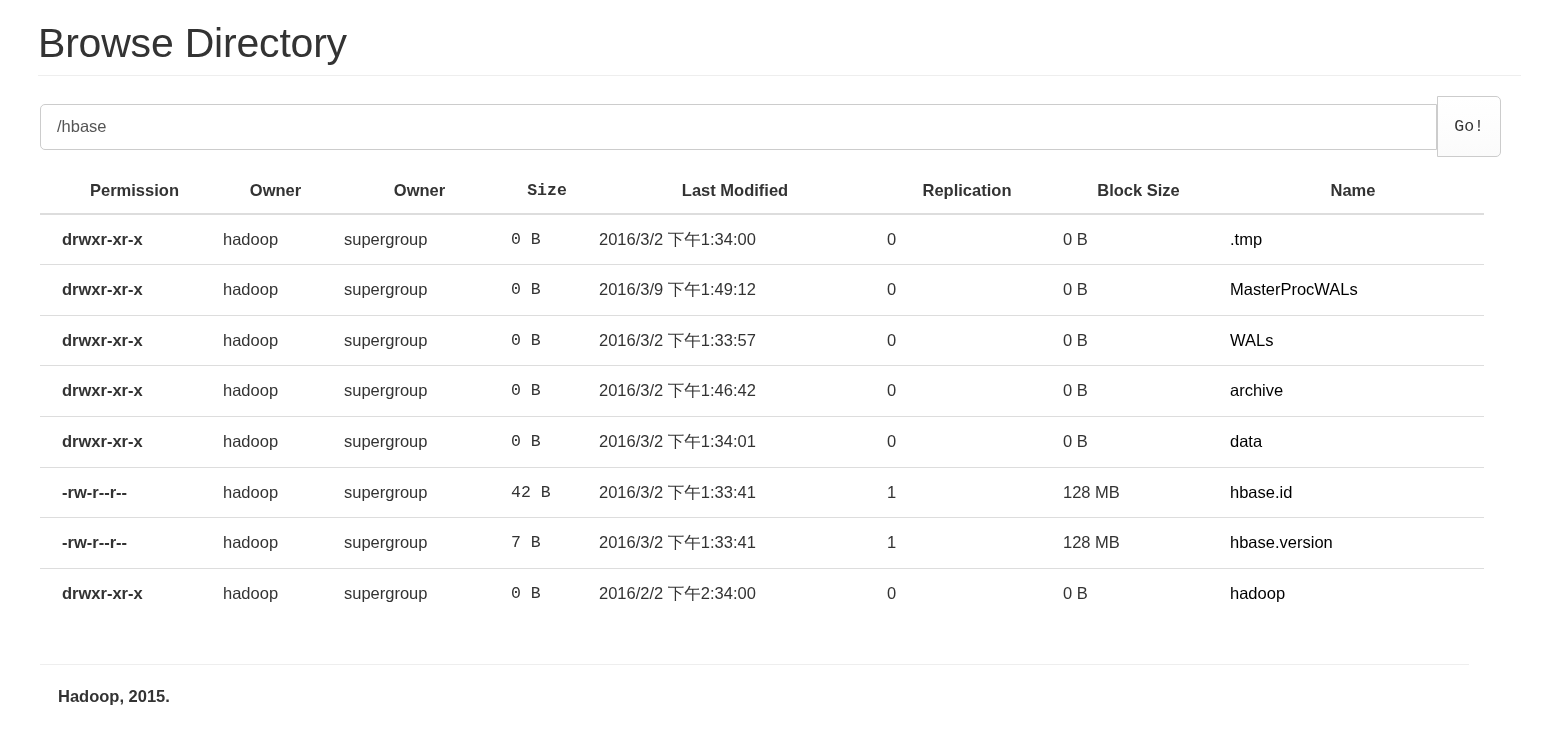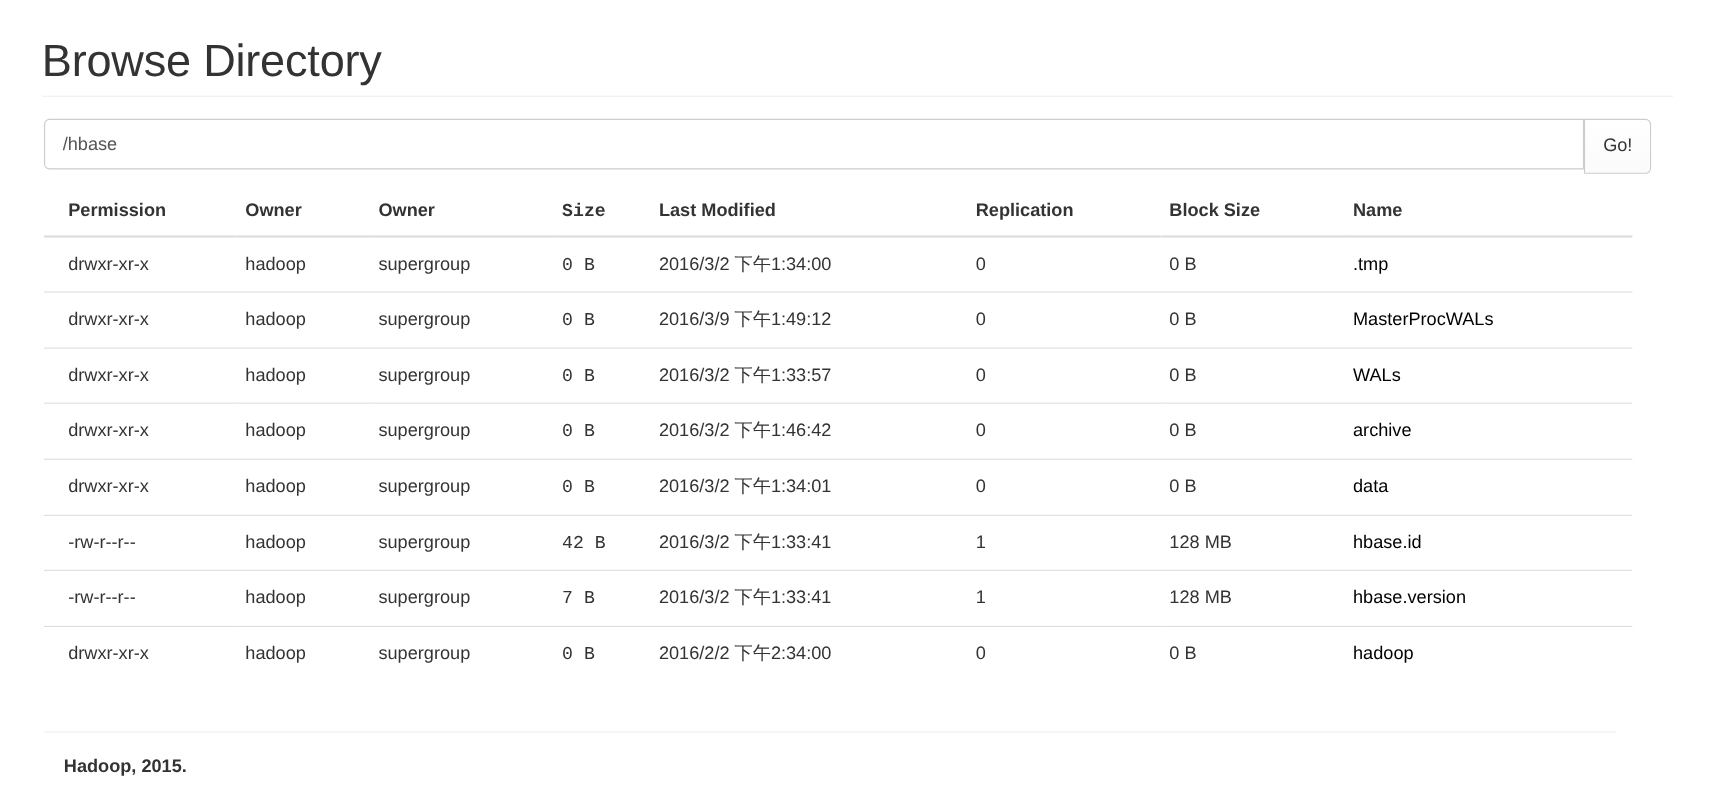--- a/index.html
+++ b/index.html
@@ -15,86 +15,86 @@
   }
 
   .container {
     width: 1559px;
     padding: 0 20px;
   }
 
   
   .page-header {
     padding-bottom: 9px;
-    margin: 12px 18px 20px 18px;
+    margin: 0 18px 20px 18px;
     border-bottom: 1px solid #eeeeee;
   }
   .page-title {
     font-size: 41px;
     font-weight: normal;
     line-height: 1.1;
     color: #333333;
     margin: 0;
     padding-top: 21px;
     letter-spacing: -0.2px;
   }
 
   
   .input-group {
     display: flex;
-    align-items: flex-start;
+    align-items: center;
     margin: 0 18px 0 20px;
     width: 1461px;
   }
   .path-input {
     flex: 1 1 auto;
     height: 46px;
     font-size: 16.5px;
     line-height: 1.33;
     color: #555555;
     background: #ffffff;
     border: 1px solid #cccccc;
     border-right: 1px solid #cccccc;
     border-radius: 5px 0 0 5px;
     padding: 10px 16px;
     font-family: "Liberation Sans", sans-serif;
     outline: none;
   }
   .path-input::placeholder { color: #999999; }
   .go-btn {
     flex: 0 0 auto;
-    height: 50px;
+    height: 61px;
     min-width: 59px;
     padding: 10px 16px;
     font-size: 16.5px;
     line-height: 1.33;
     color: #333333;
     background-color: #ffffff;
     background-image: linear-gradient(to bottom, #ffffff 0%, #fbfbfb 100%);
     border: 1px solid #cccccc;
     border-left: 1px solid #cccccc;
     border-radius: 0 5px 5px 0;
     cursor: pointer;
-    font-family: Liberation Sans, sans-serif;
+    font-family: Liberation Mono, monospace;
     white-space: nowrap;
   }
 
   
   .table-wrap {
     margin: 14px 18px 0 20px;
     width: 1444px;
   }
   table.listing {
     width: 100%;
     border-collapse: collapse;
     font-size: 16.5px;
     line-height: 1.43;
   }
   table.listing thead th {
-    text-align: left;
+    text-align: center;
     font-weight: bold;
     color: #333333;
     padding: 8px 8px 10px 8px;
     border-bottom: 2px solid #dddddd;
     vertical-align: bottom;
     white-space: nowrap;
   }
   table.listing tbody td {
     padding: 13px 8px;
     border-top: 1px solid #dddddd;
@@ -102,21 +102,21 @@
     vertical-align: middle;
     white-space: nowrap;
   }
   table.listing tbody tr:first-child td { border-top: none; }
   a.name-link {
     color: #000000;
     text-decoration: none;
   }
 
   
-  .col-perm  { width: 175px; padding-left: 22px !important; }
+  .col-perm  { width: 175px; padding-left: 22px !important; font-weight: bold; }
   .col-owner { width: 121px; }
   .col-group { width: 167px; }
   .col-size  { width: 88px; font-family: Liberation Mono, monospace; }
   .col-mod   { width: 288px; }
   .col-repl  { width: 176px; }
   .col-block { width: 167px; }
   .col-name  { width: auto; margin-left: 12px; }
 
   
   .footer-hr {

